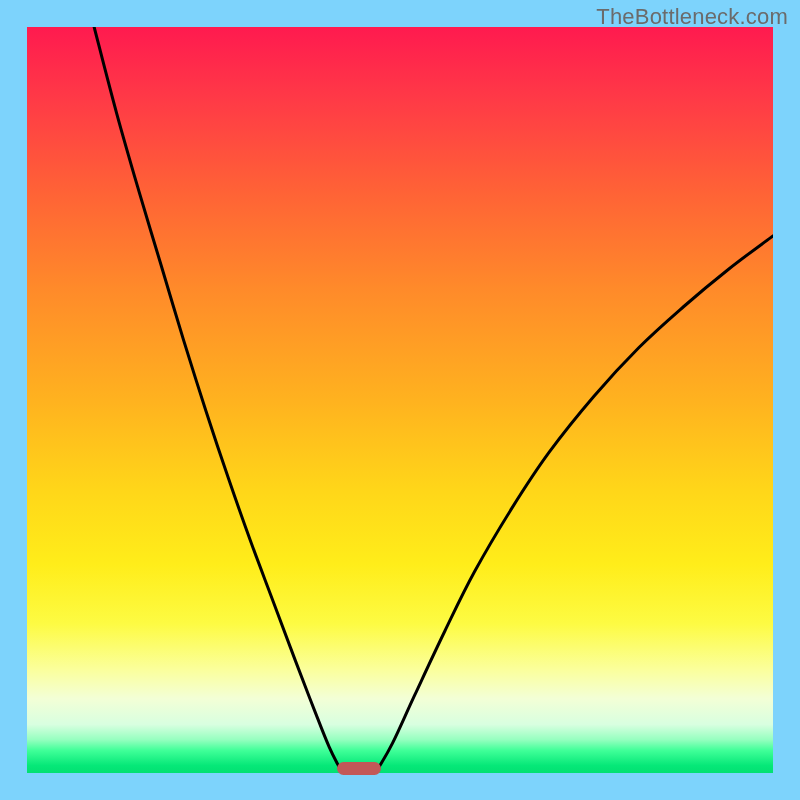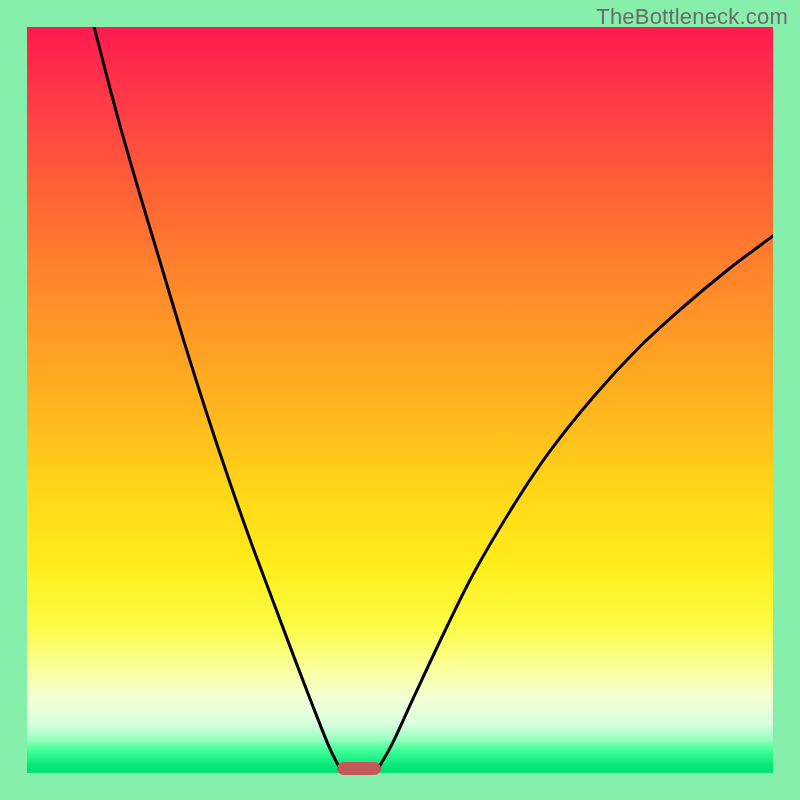--- a/index.html
+++ b/index.html
@@ -9,21 +9,21 @@
     height: 800px;
     background: #000;
     overflow: hidden;
   }
   .frame {
     position: absolute;
     left: 0;
     top: 0;
     width: 800px;
     height: 800px;
-    background: #86efac;
+    background: #7dd3fc;
   }
   .plot {
     position: absolute;
     left: 27px;
     top: 27px;
     width: 746px;
     height: 746px;
     background: linear-gradient(to bottom,
       #ff1a4f 0%,
       #ff3b46 10%,

